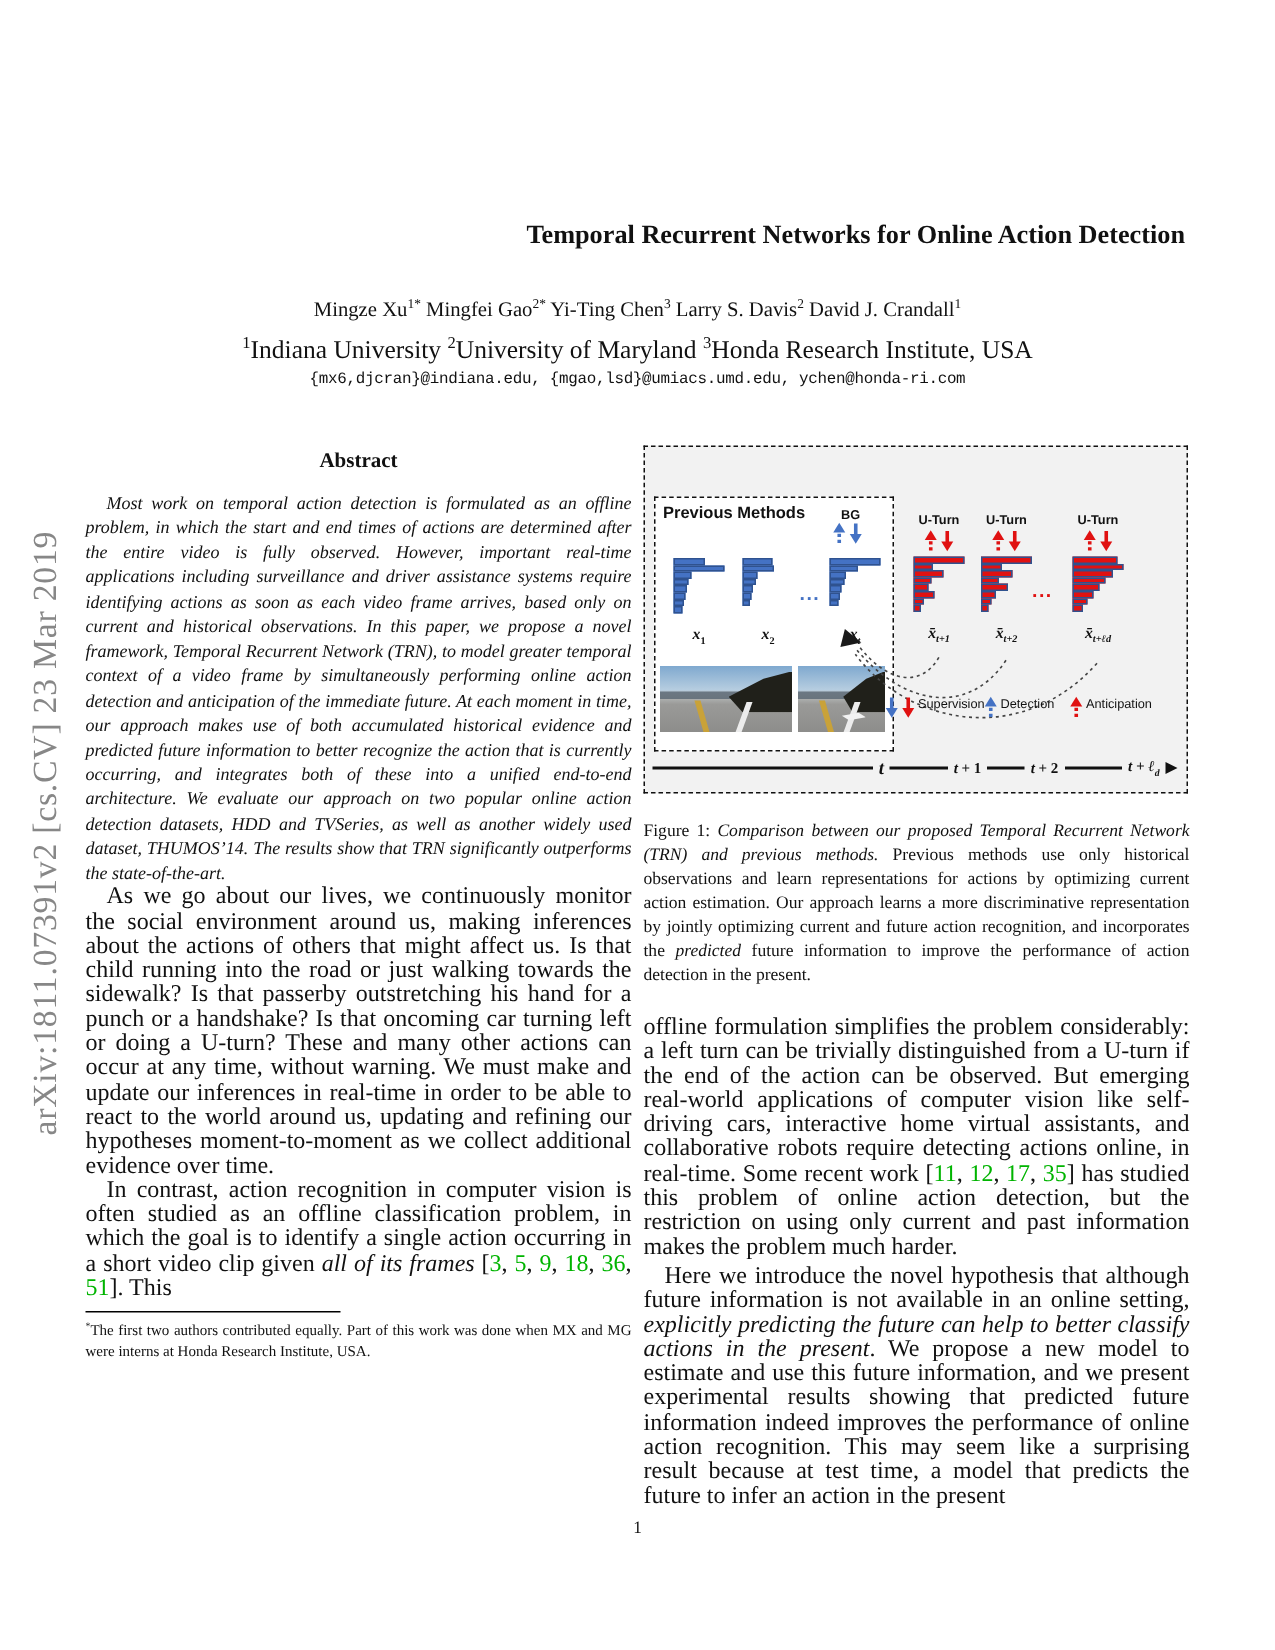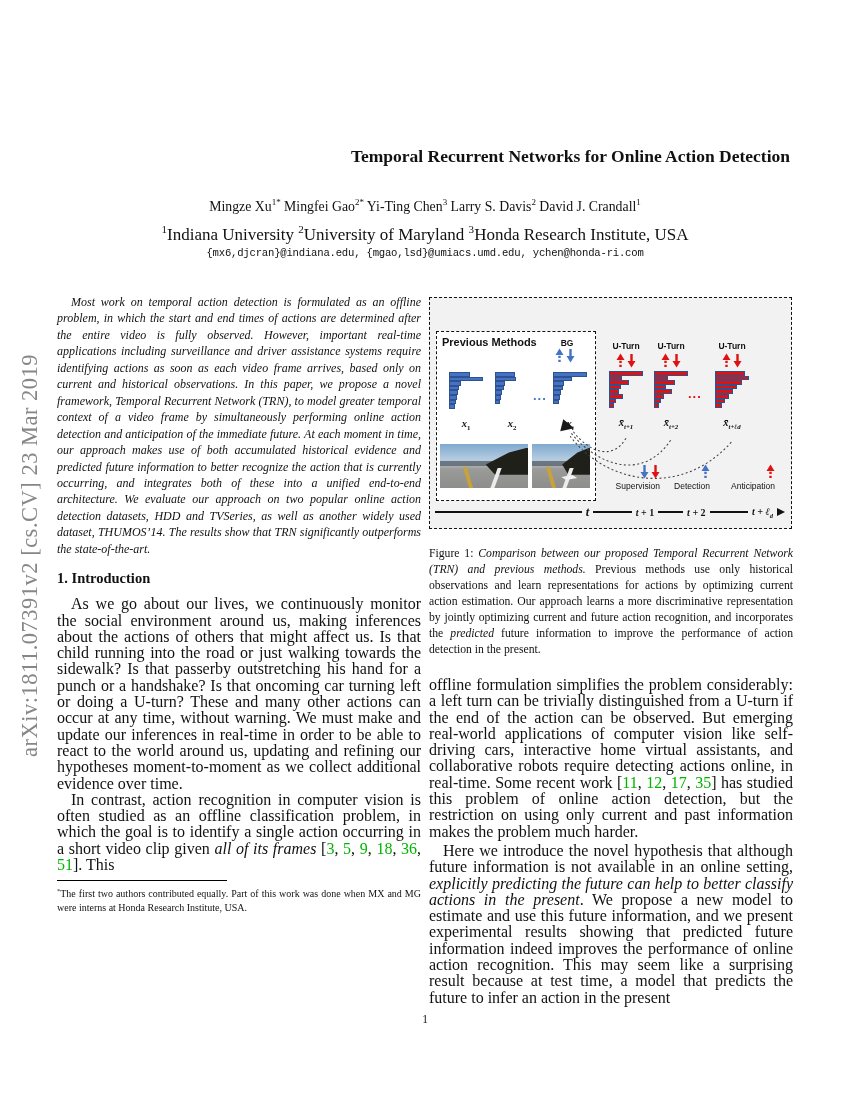--- a/index.html
+++ b/index.html
@@ -65,21 +65,21 @@
         #b9bdbd 44%,#9a9a98 58%,#8d8d8b 100%);}
   .ri-trees{position:absolute;top:8%;right:0;width:48%;height:62%;background:#20201a;
         clip-path:polygon(0 62%,55% 18%,100% 0,100% 100%,22% 100%);}
   .ri-strip{position:absolute;left:0;top:38%;width:60%;height:12%;background:#5d6a76;opacity:.85;}
   .ri-yellow{position:absolute;bottom:0;left:30%;width:4px;height:48%;background:#c9a239;transform:skewX(16deg);}
   .ri-white{position:absolute;bottom:0;right:34%;width:4px;height:46%;background:#ececec;transform:skewX(-20deg);}
   .ri-mark{position:absolute;bottom:18%;right:22%;width:16px;height:5px;background:#f2f2f2;
         clip-path:polygon(0 40%,70% 0,100% 60%,30% 100%);}
 
   
-  .legend-item{position:absolute;display:flex;flex-direction:column;align-items:flex-end;gap:2px;}
+  .legend-item{position:absolute;display:flex;flex-direction:row;align-items:flex-start;gap:2px;}
   .legend-label{font-size:8.5px;color:#111;}
   .legend-arrows{display:flex;gap:2px;}
 
   
   .timeline{position:absolute;left:5px;right:6px;top:205px;height:18px;display:flex;align-items:center;}
   .tl-line{height:2.4px;background:#111;}
   .tl-label{margin:0 4px;font-family:"Liberation Serif",serif;font-size:10px;white-space:nowrap;}
   .tl-label.big{font-size:12.5px;}
   .tl-head{width:0;height:0;border-left:8px solid #111;border-top:4.5px solid transparent;border-bottom:4.5px solid transparent;}
 
@@ -97,22 +97,22 @@
 <body>
 
 <div class="arxiv-side">arXiv:1811.07391v2  [cs.CV]  23 Mar 2019</div>
 
 <div class="paper-title">Temporal Recurrent Networks for Online Action Detection</div>
 <div class="authors"><span>Mingze Xu</span><span class="s-sup">1*</span><span>   Mingfei Gao</span><span class="s-sup">2*</span><span>   Yi-Ting Chen</span><span class="s-sup">3</span><span>    Larry S. Davis</span><span class="s-sup">2</span><span>    David J. Crandall</span><span class="s-sup">1</span></div>
 <div class="affils"><span class="s-sup">1</span><span>Indiana University</span><span>    </span><span class="s-sup">2</span><span>University of Maryland</span><span>    </span><span class="s-sup">3</span><span>Honda Research Institute, USA</span></div>
 <div class="emails">{mx6,djcran}@indiana.edu, {mgao,lsd}@umiacs.umd.edu, ychen@honda-ri.com</div>
 
 <div class="col-left">
+  <div class="abs-head">Abstract</div>
   <div class="abstract"><span>Most work on temporal action detection is formulated as an offline problem, in which the start and end times of actions are determined after the entire video is fully observed. However, important real-time applications including surveillance and driver assistance systems require identifying actions as soon as each video frame arrives, based only on current and historical observations. In this paper, we propose a novel framework, Temporal Recurrent Network (TRN), to model greater temporal context of a video frame by simultaneously performing online action detection and anticipation of the immediate future. At each moment in time, our approach makes use of both accumulated historical evidence and predicted future information to better recognize the action that is currently occurring, and integrates both of these into a unified end-to-end architecture. We evaluate our approach on two popular online action detection datasets, HDD and TVSeries, as well as another widely used dataset, THUMOS’14. The results show that TRN significantly outperforms the state-of-the-art.</span></div>
-  <div class="sec-head">1. Introduction</div>
   <p class="para"><span>As we go about our lives, we continuously monitor the social environment around us, making inferences about the actions of others that might affect us. Is that child running into the road or just walking towards the sidewalk? Is that passerby outstretching his hand for a punch or a handshake? Is that oncoming car turning left or doing a U-turn? These and many other actions can occur at any time, without warning. We must make and update our inferences in real-time in order to be able to react to the world around us, updating and refining our hypotheses moment-to-moment as we collect additional evidence over time.</span></p>
   <p class="para"><span>In contrast, action recognition in computer vision is often studied as an offline classification problem, in which the goal is to identify a single action occurring in a short video clip given </span><span class="s-i">all of its frames</span><span> [</span><span class="s-g">3</span><span>, </span><span class="s-g">5</span><span>, </span><span class="s-g">9</span><span>, </span><span class="s-g">18</span><span>, </span><span class="s-g">36</span><span>, </span><span class="s-g">51</span><span>].  This</span></p>
   <div class="fn-rule"></div>
   <div class="footnote"><span class="s-sup">*</span><span>The first two authors contributed equally. Part of this work was done when MX and MG were interns at Honda Research Institute, USA.</span></div>
 </div>
 
 <div class="col-right">
 
   <div class="figure-box">
 

